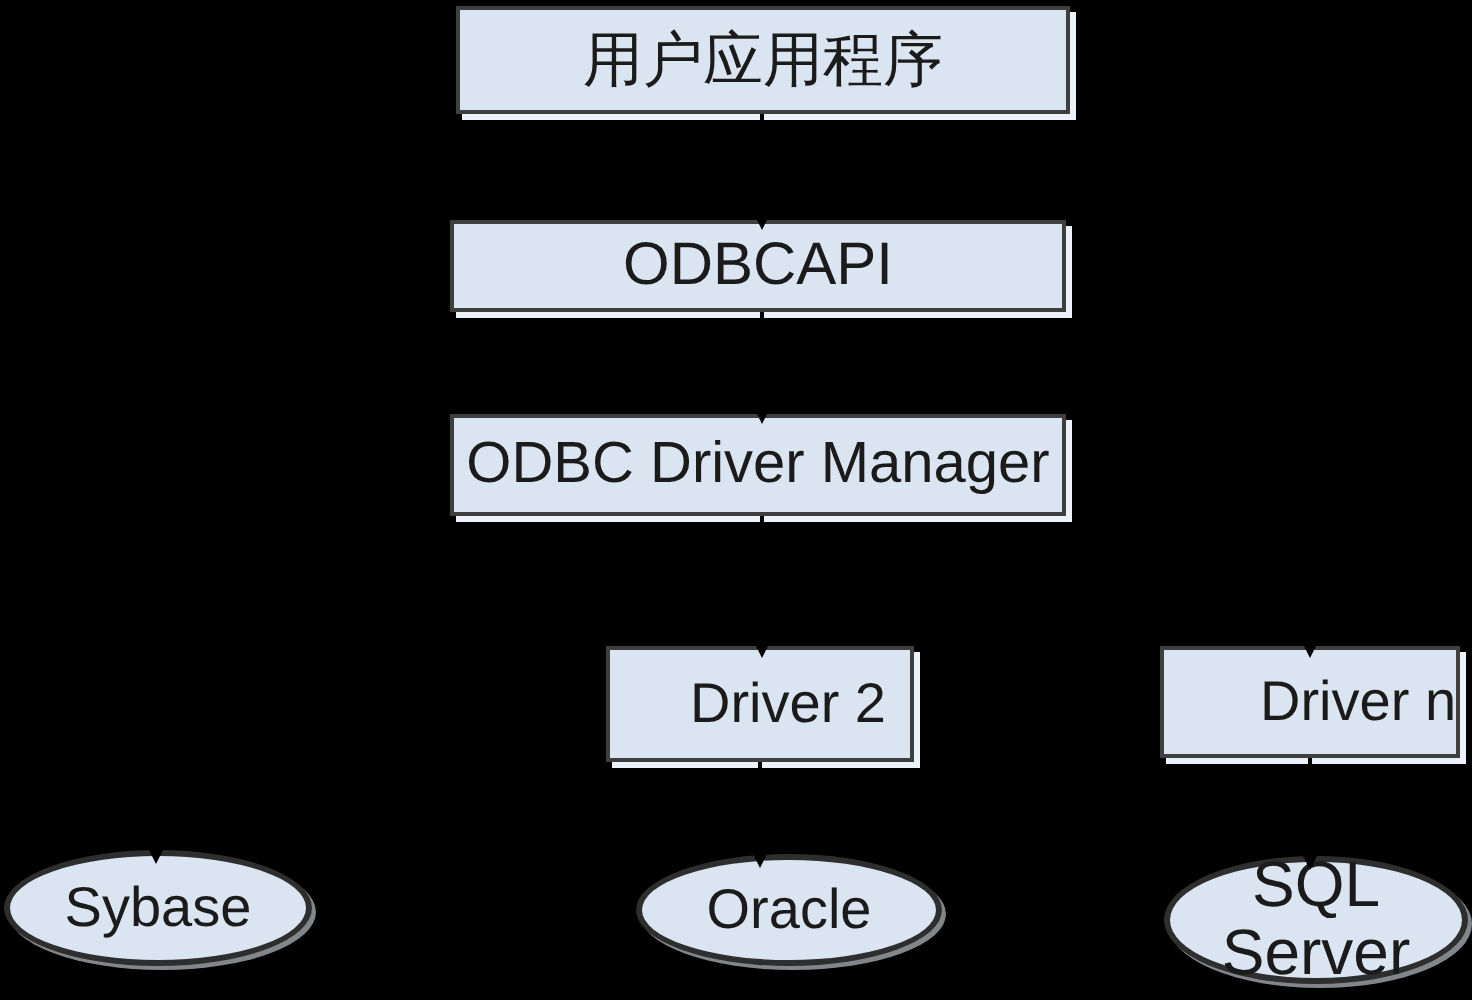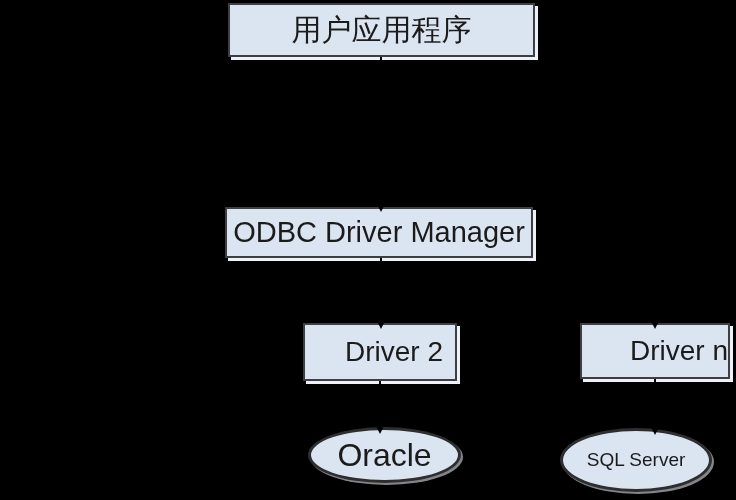--- a/index.html
+++ b/index.html
@@ -40,22 +40,22 @@
     border-radius: 50%;
     box-shadow: 2px 2px 0 0 rgba(237, 242, 250, 0.55);
   }
   #node-app      { left: 228px; top: 3px;   width: 307px; height: 54px; font-size: 30px; }
   #node-api      { left: 225px; top: 110px; width: 308px; height: 46px; font-size: 30px; }
   #node-manager  { left: 225px; top: 207px; width: 308px; height: 51px; font-size: 29px; justify-content: center; }
   #node-driver1  { left: 2px;   top: 325px; width: 153px; height: 54px; font-size: 28px; }
   #node-driver2  { left: 303px; top: 323px; width: 154px; height: 58px; font-size: 28px; padding-left: 28px; }
   #node-drivern  { left: 580px; top: 323px; width: 150px; height: 56px; font-size: 28px; padding-left: 48px; }
   #node-sybase   { left: 2px;   top: 425px; width: 154px; height: 58px; font-size: 28px; }
-  #node-oracle   { left: 308px; top: 427px; width: 153px; height: 56px; font-size: 32px; }
-  #node-sqlserver{ left: 560px; top: 428px; width: 152px; height: 64px; font-size: 19px; }
+  #node-oracle   { left: 318px; top: 427px; width: 153px; height: 56px; font-size: 28px; }
+  #node-sqlserver{ left: 582px; top: 428px; width: 152px; height: 64px; font-size: 32px; }
   #node-sqlserver .label { width: 104px; line-height: 1.05; }
   .label { display: inline-block; }
   .connectors {
     position: absolute;
     left: 0; top: 0;
     width: 736px; height: 500px;
     z-index: 2;
     pointer-events: none;
   }
   .connectors path, .connectors line {
@@ -67,34 +67,40 @@
 </style>
 </head>
 <body>
 
 <div class="stage">
 
   <div class="node rect" id="node-app">
     <span class="label">用户应用程序</span>
   </div>
 
+  <div class="node rect" id="node-api">
+    <span class="label">ODBCAPI</span>
+  </div>
 
   <div class="node rect" id="node-manager">
     <span class="label">ODBC Driver Manager</span>
   </div>
 
 
   <div class="node rect" id="node-driver2">
     <span class="label">Driver 2</span>
   </div>
 
   <div class="node rect" id="node-drivern">
     <span class="label">Driver n</span>
   </div>
 
+  <div class="node ellipse" id="node-sybase">
+    <span class="label">Sybase</span>
+  </div>
 
   <div class="node ellipse" id="node-oracle">
     <span class="label">Oracle</span>
   </div>
 
   <div class="node ellipse" id="node-sqlserver">
     <span class="label">SQL Server</span>
   </div>
 
   <svg class="connectors" viewBox="0 0 736 500" xmlns="http://www.w3.org/2000/svg">

